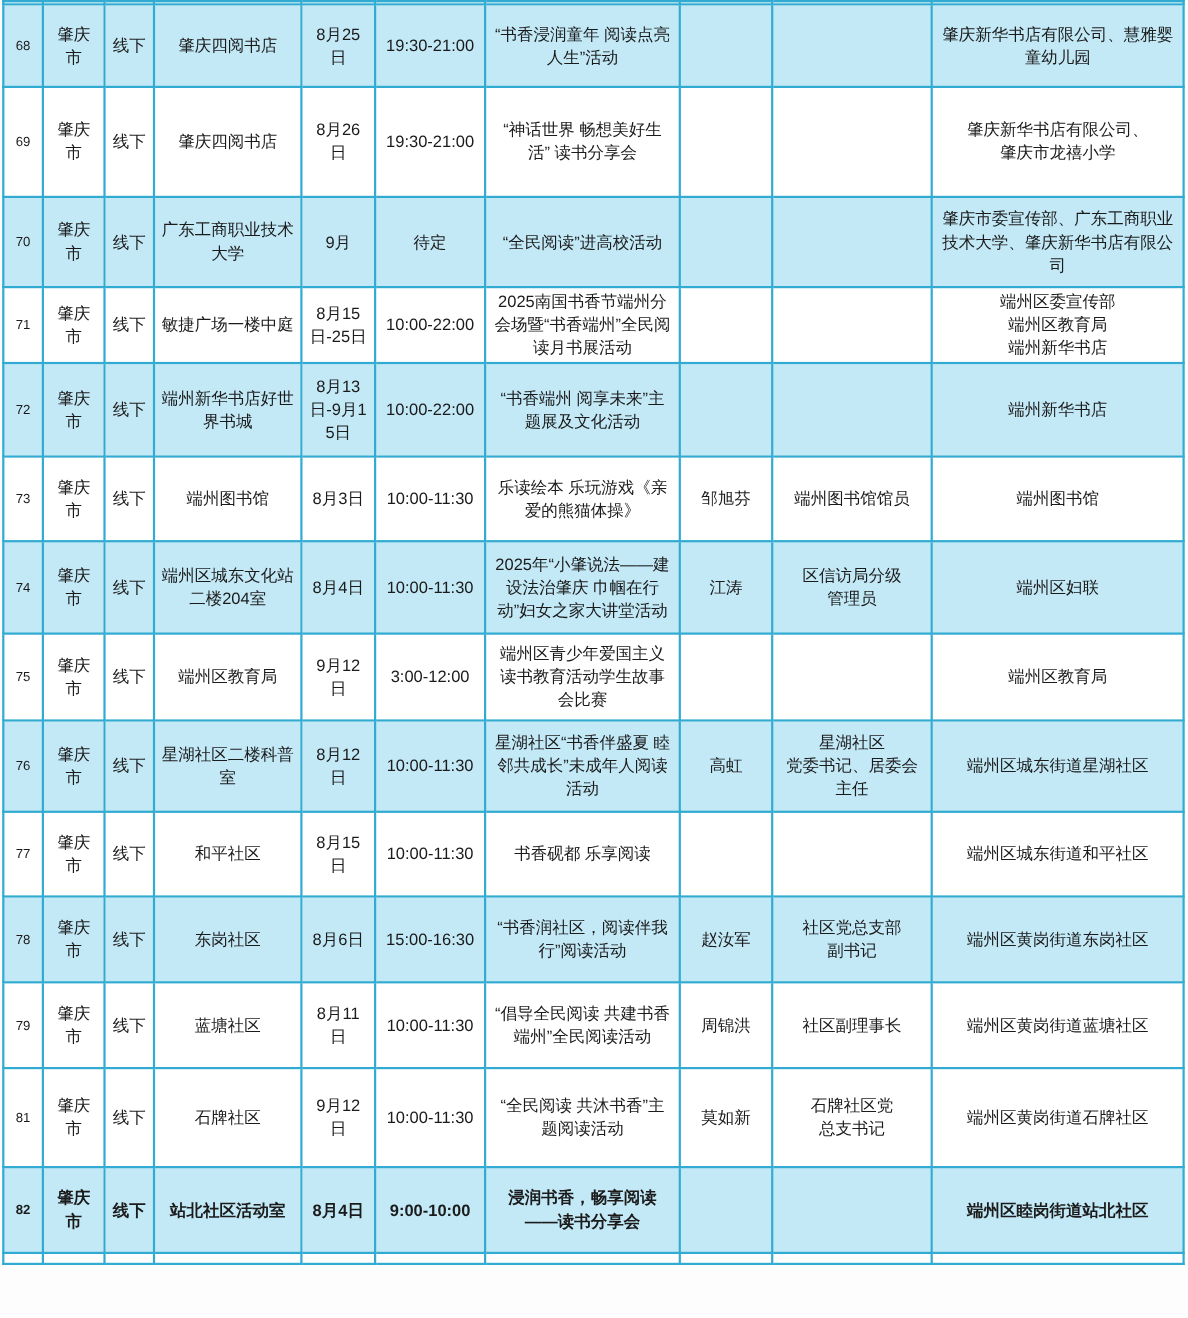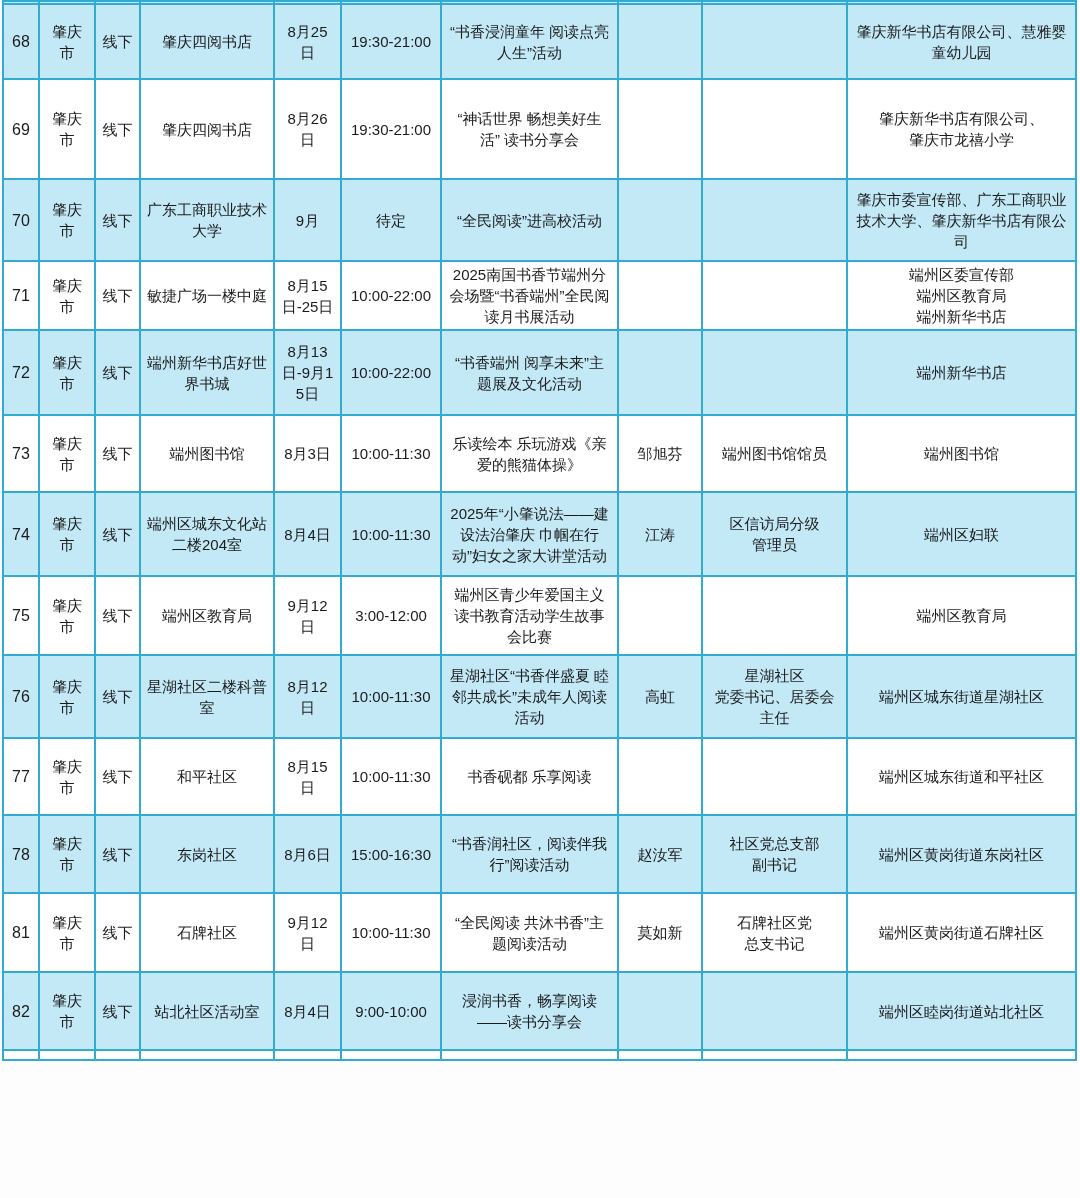--- a/index.html
+++ b/index.html
@@ -17,21 +17,21 @@
     font-size:15px;line-height:21px;
     color:var(--text-color,#1b1b1b);
     padding:2px 6px;
     word-break:break-all;
     white-space:pre-line;
     overflow:hidden;
   }
   tr.blue td{background:var(--row-alt,#c3e9f7);}
   tr.white td{background:var(--row-plain,#ffffff);}
   tr.sliver td{padding:0;line-height:0;}
-  td.c-num{font-size:16px;}
+  td.c-num{font-size:12px;}
 </style>
 </head>
 <body>
 
 <div id="stage">
   <table id="events-table">
     <colgroup id="cols">
         <col style="width: 36px;">
         <col style="width: 56px;">
         <col style="width: 45px;">
@@ -187,34 +187,46 @@
           <td class="c-mode">线下</td>
           <td class="c-venue">东岗社区</td>
           <td class="c-date">8月6日</td>
           <td class="c-time">15:00-16:30</td>
           <td class="c-activity">“书香润社区，阅读伴我行”阅读活动</td>
           <td class="c-person">赵汝军</td>
           <td class="c-title">社区党总支部
 副书记</td>
           <td class="c-organizer">端州区黄岗街道东岗社区</td>
         </tr>
-        <tr class="white" style="height: 79px;">
+        <tr class="white" style="height: 78px;">
+          <td class="c-num">79</td>
+          <td class="c-city">肇庆市</td>
+          <td class="c-mode">线下</td>
+          <td class="c-venue">蓝塘社区</td>
+          <td class="c-date">8月11日</td>
+          <td class="c-time">10:00-11:30</td>
+          <td class="c-activity">“倡导全民阅读 共建书香端州”全民阅读活动</td>
+          <td class="c-person">周锦洪</td>
+          <td class="c-title">社区副理事长</td>
+          <td class="c-organizer">端州区黄岗街道蓝塘社区</td>
+        </tr>
+        <tr class="white" style="height: 90px;">
           <td class="c-num">81</td>
           <td class="c-city">肇庆市</td>
           <td class="c-mode">线下</td>
           <td class="c-venue">石牌社区</td>
           <td class="c-date">9月12日</td>
           <td class="c-time">10:00-11:30</td>
           <td class="c-activity">“全民阅读 共沐书香”主题阅读活动</td>
           <td class="c-person">莫如新</td>
           <td class="c-title">石牌社区党
 总支书记</td>
           <td class="c-organizer">端州区黄岗街道石牌社区</td>
         </tr>
-        <tr class="blue" style="height: 78px;">
+        <tr class="blue" style="height: 78px; font-weight: bold;">
           <td class="c-num">82</td>
           <td class="c-city">肇庆市</td>
           <td class="c-mode">线下</td>
           <td class="c-venue">站北社区活动室</td>
           <td class="c-date">8月4日</td>
           <td class="c-time">9:00-10:00</td>
           <td class="c-activity">浸润书香，畅享阅读——读书分享会</td>
           <td class="c-person"></td>
           <td class="c-title"></td>
           <td class="c-organizer">端州区睦岗街道站北社区</td>

